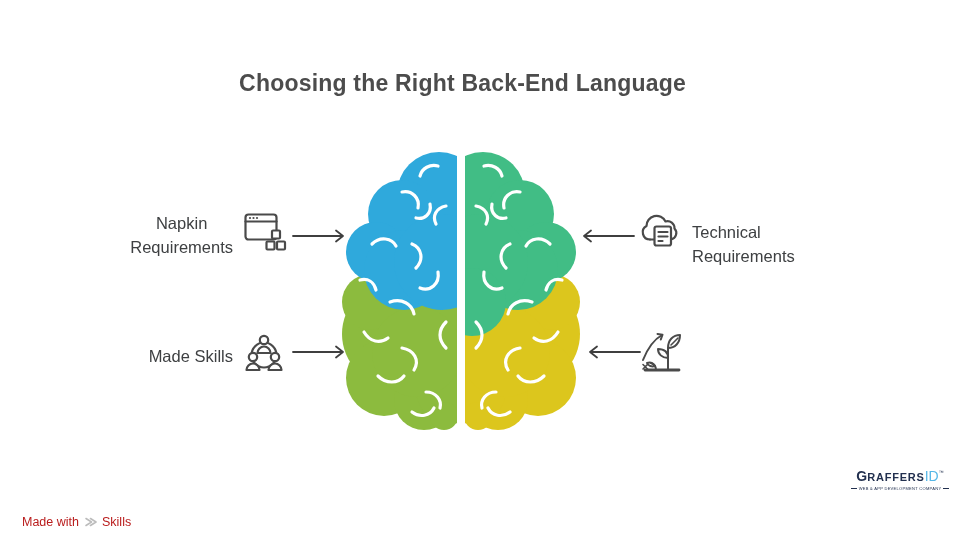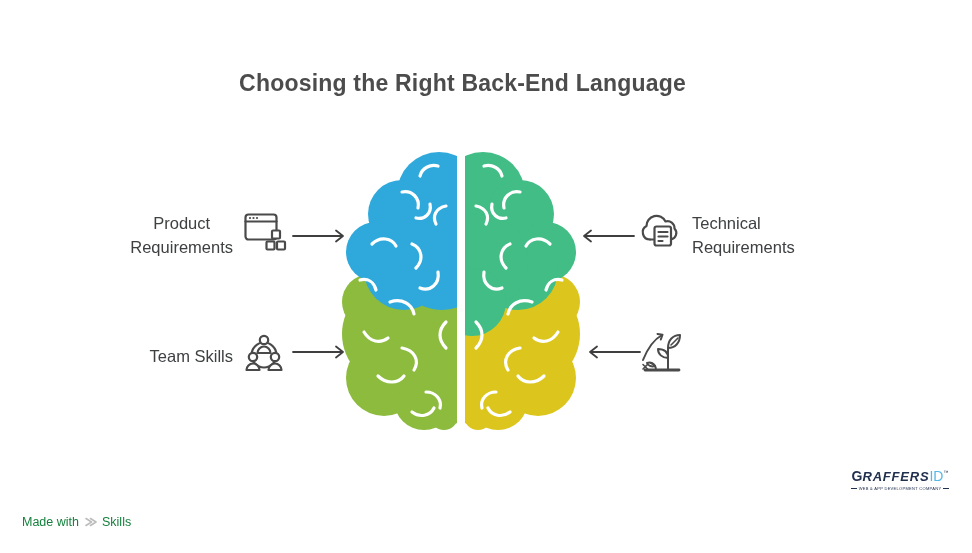--- a/index.html
+++ b/index.html
@@ -6,31 +6,31 @@
   .canvas{
     position:relative;width:972px;height:534px;background:#ffffff;overflow:hidden;
     font-family:"Liberation Sans", sans-serif;
   }
   .title{
     position:absolute;top:70px;left:0;width:925px;text-align:center;
     font-size:23px;font-weight:bold;color:#4c4c4c;letter-spacing:.2px;
   }
   .callout{position:absolute;font-size:16.5px;line-height:24px;color:#3e4042;display:flex;flex-direction:column;}
   .callout.left-side{right:739px;align-items:center;text-align:center;}
-  .callout.right-side{left:692px;align-items:flex-start;text-align:left;}
+  .callout.right-side{left:692px;align-items:flex-start;text-align:left;margin-top:9px;}
   .icon{position:absolute;}
   .arrow{position:absolute;}
   .watermark{
     position:absolute;left:22px;top:515px;display:flex;align-items:center;gap:5px;
-    font-size:12.5px;color:#15803d;
+    font-size:12.5px;color:#b91c1c;
   }
   .logo{position:absolute;left:851px;top:469px;width:98px;text-align:center;color:#22304f;}
   .logo .row1{display:flex;align-items:baseline;justify-content:center;line-height:14px;}
   .logo .g-big{font-size:14px;font-weight:bold;}
-  .logo .g-rest{font-size:13px;font-weight:bold;letter-spacing:.8px;font-style:italic;}
+  .logo .g-rest{font-size:11px;font-weight:bold;letter-spacing:.8px;}
   .logo .g-id{font-size:14px;font-weight:normal;color:#56b7e7;}
   .logo .g-tm{font-size:5px;align-self:flex-start;line-height:7px;}
   .logo .row2{display:flex;align-items:center;justify-content:center;gap:2px;margin-top:2px;}
   .logo .row2 .bar{width:9px;height:1px;background:#22304f;}
   .logo .tagline{font-size:4px;letter-spacing:.3px;white-space:nowrap;}
   svg{display:block;}
   .gyri{stroke:#fff;stroke-width:3.2;fill:none;stroke-linecap:round;}
 </style>
 </head>
 <body>
@@ -100,21 +100,21 @@
         <use href="#lobesTop"></use>
         <circle cx="108" cy="150" r="34"></circle>
       </g>
       <g class="gyri">
           <use href="#gyriSet"></use>
         </g>
     </g>
   </svg>
 
   <div class="callout left-side" style="top:211px;">
-    <span>Product</span>
+    <span>Napkin</span>
     <span>Requirements</span>
   </div>
   <svg class="icon" style="left:242px;top:207px;" width="46" height="46" viewBox="0 0 46 46">
     <g fill="none" stroke="#4a4a4a" stroke-width="2.2" stroke-linecap="round" stroke-linejoin="round">
       <rect x="3.5" y="7.5" width="31" height="25" rx="3"></rect>
       <path d="M3.5,14.5 H34.5"></path>
       <rect x="30" y="23.5" width="8" height="8" rx="1" fill="#fff"></rect>
       <rect x="24.5" y="34.5" width="8" height="8" rx="1" fill="#fff"></rect>
       <rect x="35" y="34.5" width="8" height="8" rx="1" fill="#fff"></rect>
     </g>
@@ -146,21 +146,21 @@
         <path d="M21.5,30.5 H30.5"></path>
         <path d="M21.5,35 H25.5"></path>
     </g>
   </svg>
   <div class="callout right-side" style="top:211px;">
     <span>Technical</span>
     <span>Requirements</span>
   </div>
 
   <div class="callout left-side" style="top:344px;">
-    <span>Team Skills</span>
+    <span>Made Skills</span>
   </div>
   <svg class="icon" style="left:240px;top:328px;" width="48" height="48" viewBox="0 0 48 48">
     <g fill="none" stroke="#4a4a4a" stroke-width="2.2" stroke-linecap="round" stroke-linejoin="round">
       <circle cx="24" cy="27" r="12.5"></circle>
       <circle cx="24" cy="12" r="4.2" fill="#fff"></circle>
       <path d="M17.5,25 a6.5,6.5 0 0 1 13,0 z" fill="#fff"></path>
       <circle cx="13" cy="29" r="4.2" fill="#fff"></circle>
       <path d="M6.5,42 a6.5,6.5 0 0 1 13,0 z" fill="#fff"></path>
       <circle cx="35" cy="29" r="4.2" fill="#fff"></circle>
       <path d="M28.5,42 a6.5,6.5 0 0 1 13,0 z" fill="#fff"></path>

